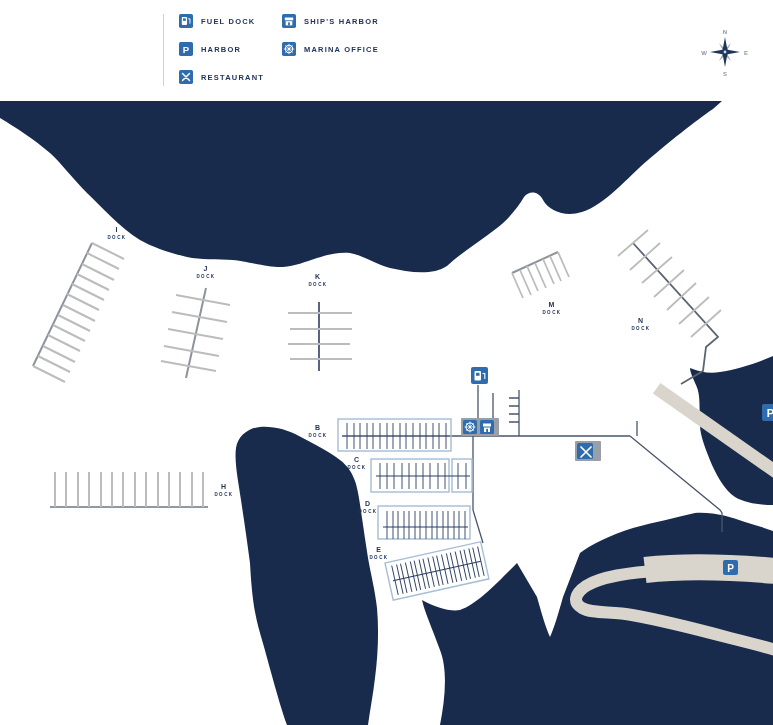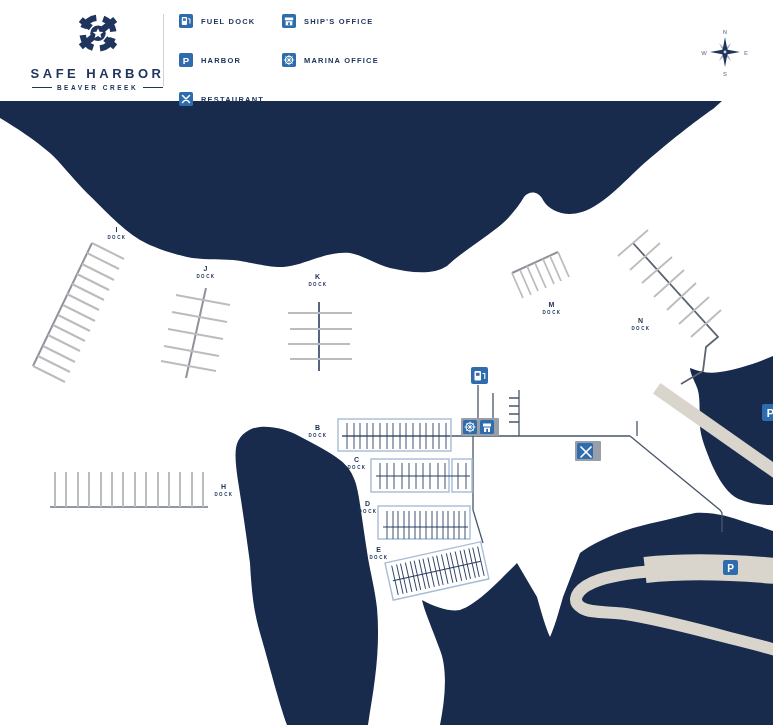--- a/index.html
+++ b/index.html
@@ -7,21 +7,21 @@
        font-family:"Liberation Sans", sans-serif;}
   
   .header{position:absolute;left:0;top:0;width:773px;height:101px;background:#ffffff;z-index:5;}
   .logo{position:absolute;left:30px;top:6px;width:135px;text-align:center;}
   .logo svg{display:block;margin:0 auto;}
   .brand-name{font-size:13px;font-weight:bold;color:#20355E;letter-spacing:3.5px;margin-top:2px;white-space:nowrap;}
   .brand-sub{display:flex;align-items:center;justify-content:center;gap:5px;margin-top:3px;}
   .brand-sub .rule{width:20px;height:1px;background:#20355E;}
   .brand-sub .txt{font-size:6.5px;font-weight:bold;color:#20355E;letter-spacing:2.5px;white-space:nowrap;}
   .divider{position:absolute;left:163px;top:14px;width:1px;height:72px;background:#ccd2da;}
-  .legend-col{position:absolute;top:14px;display:flex;flex-direction:column;gap:25px;}
+  .legend-col{position:absolute;top:14px;display:flex;flex-direction:column;gap:14px;}
   .legend-col.c1{left:179px;}
   .legend-col.c2{left:282px;}
   .legend-item{display:flex;align-items:center;gap:8px;height:14px;}
   .licon{width:14px;height:14px;flex:0 0 14px;}
   .llabel{font-size:7.5px;font-weight:bold;color:#20355E;letter-spacing:1.2px;white-space:nowrap;}
   .compass{position:absolute;left:697px;top:24px;}
   
   .map-svg{position:absolute;left:0;top:0;z-index:1;}
   .dock-label{position:absolute;transform:translateX(-50%);text-align:center;color:#20355E;z-index:3;line-height:1.25;}
   .dock-label .dl{display:block;font-size:7px;font-weight:bold;letter-spacing:1px;}
@@ -176,37 +176,20 @@
 <div class="dock-label" style="left:379px;top:546px">
     <span class="dl">E</span>
     <span class="dw">DOCK</span>
   </div>
 <div class="dock-label" style="left:224px;top:483px">
     <span class="dl">H</span>
     <span class="dw">DOCK</span>
   </div>
 
 <div class="header">
-  <div class="logo">
-    <svg width="58" height="58" viewBox="0 0 64 64">
-      <g fill="none" stroke="#20355E">
-        <circle cx="32" cy="30" r="17" stroke-width="7" stroke-dasharray="19 7.7" transform="rotate(18 32 30)"></circle>
-        <path d="M13 45 L51 15" stroke-width="7"></path>
-        <path d="M51 45 L40 36 M13 15 L24 24" stroke-width="7"></path>
-      </g>
-      <circle cx="32" cy="30" r="8.5" fill="#20355E"></circle>
-      <path d="M32 24.5 L33.7 28.3 L37.8 28.6 L34.7 31.3 L35.7 35.3 L32 33.1 L28.3 35.3 L29.3 31.3 L26.2 28.6 L30.3 28.3 Z" fill="#ffffff"></path>
-    </svg>
-    <div class="brand-name">SAFE HARBOR</div>
-    <div class="brand-sub">
-      <span class="rule"></span>
-      <span class="txt">BEAVER CREEK</span>
-      <span class="rule"></span>
-    </div>
-  </div>
 
   <div class="divider"></div>
 
   <div class="legend-col c1">
     <div class="legend-item">
       <span class="licon">
         <svg width="14" height="14" viewBox="0 0 16 16">
             <rect width="16" height="16" rx="2" fill="#2E6CAE"></rect>
             <rect x="3.2" y="3.5" width="6" height="9" rx="1" fill="#fff"></rect>
             <rect x="4.6" y="5" width="3.2" height="2.8" fill="#2E6CAE"></rect>
@@ -238,21 +221,21 @@
   <div class="legend-col c2">
     <div class="legend-item">
       <span class="licon">
         <svg width="14" height="14" viewBox="0 0 16 16">
             <rect width="16" height="16" rx="2" fill="#2E6CAE"></rect>
             <rect x="3.2" y="4" width="9.6" height="3.2" fill="#fff"></rect>
             <rect x="4.2" y="8.2" width="7.6" height="4.8" fill="#fff"></rect>
             <rect x="7" y="9.6" width="2" height="3.4" fill="#2E6CAE"></rect>
           </svg>
       </span>
-      <span class="llabel">SHIP'S OFFICE</span>
+      <span class="llabel">SHIP'S HARBOR</span>
     </div>
     <div class="legend-item">
       <span class="licon">
         <svg width="14" height="14" viewBox="0 0 16 16">
             <rect width="16" height="16" rx="2" fill="#2E6CAE"></rect>
             <circle cx="8" cy="8" r="4.2" stroke="#fff" stroke-width="1.2" fill="none"></circle>
             <path d="M8 2 V14 M2 8 H14 M3.8 3.8 L12.2 12.2 M12.2 3.8 L3.8 12.2" stroke="#fff" stroke-width="0.8"></path>
             <circle cx="8" cy="8" r="1.3" fill="#fff"></circle>
           </svg>
       </span>

